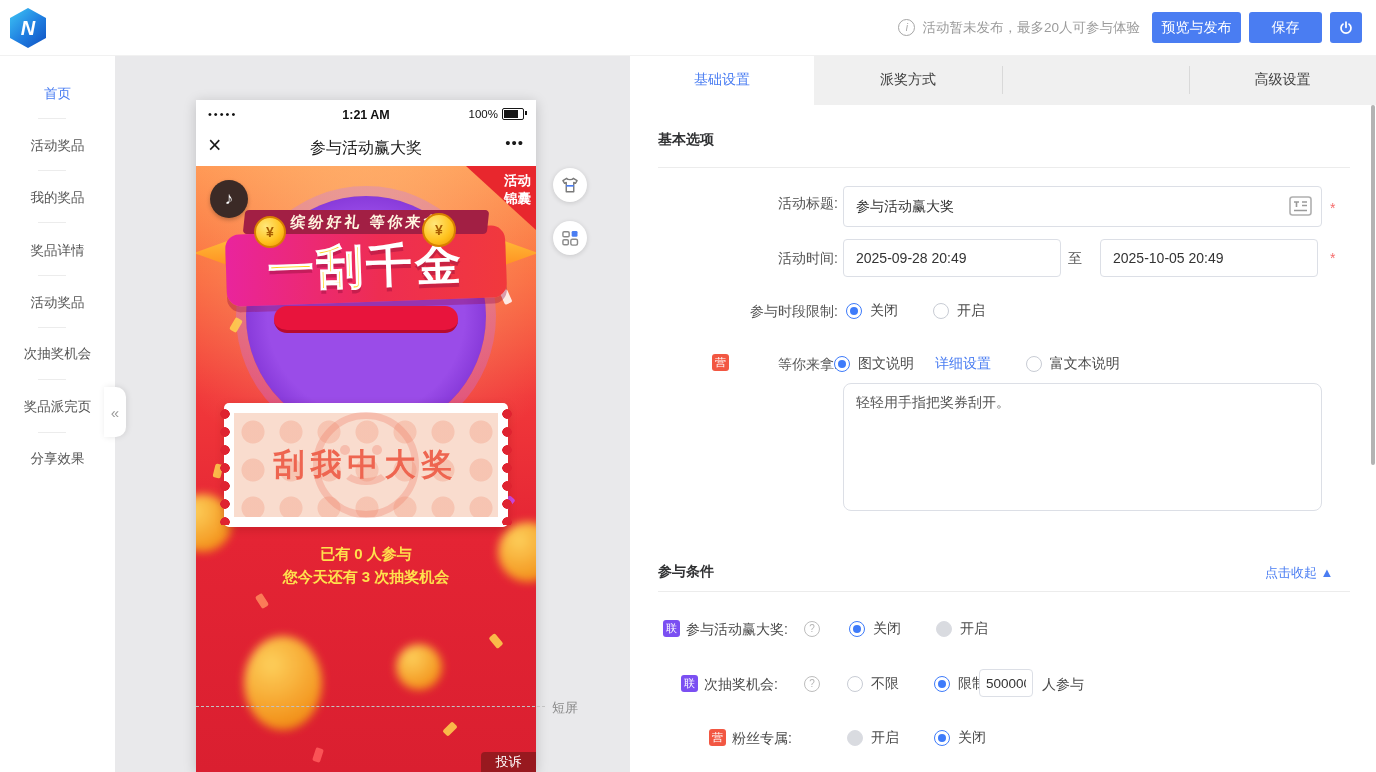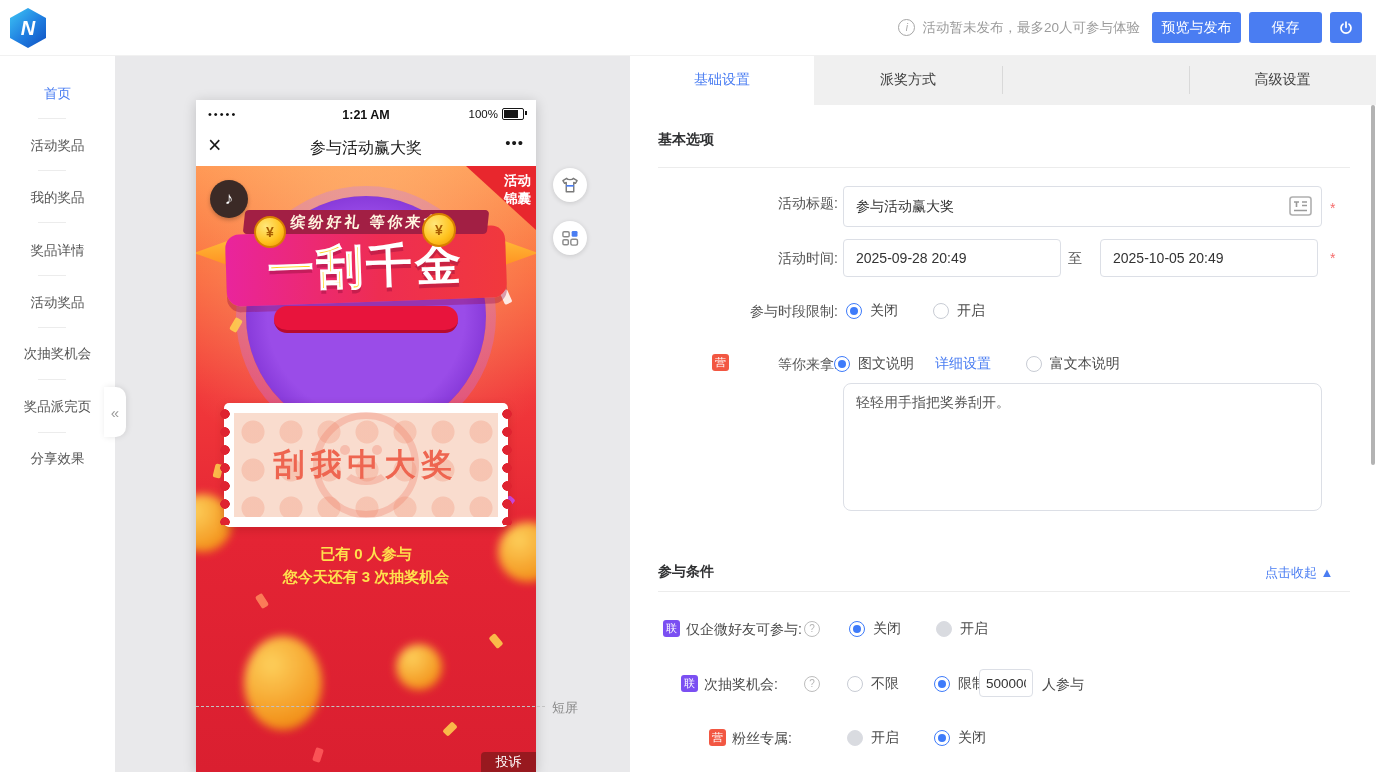--- a/index.html
+++ b/index.html
@@ -306,21 +306,21 @@
       <span class="gap"></span>
       <span class="rd off"></span><span class="rlabel">富文本说明</span>
     </div>
     <textarea class="ta" style="left: 213px; top: 328px; width: 479px; height: 128px;">轻轻用手指把奖券刮开。</textarea>
 
     <div class="shead" style="left:28px;top:508px">参与条件</div>
     <div class="collapse-link" style="left:635px;top:509px">点击收起 ▲</div>
     <div class="hr" style="top:536px"></div>
 
     <span class="bdg purple" style="position:absolute;left:33px;top:565px">联</span>
-    <span style="position:absolute;left:56px;top:566px;font-size:14px;color:#4a4a4a">仅企微好友可参与:</span>
+    <span style="position:absolute;left:56px;top:566px;font-size:14px;color:#4a4a4a">参与活动赢大奖:</span>
     <span class="help" style="position:absolute;left:170px;top:566px">?</span>
     <div class="rgroup" style="position:absolute;left:219px;top:564px">
       <span class="rd sel"></span><span class="rlabel">关闭</span>
       <span class="gap"></span>
       <span class="rd dis"></span><span class="rlabel">开启</span>
     </div>
 
     <span class="bdg purple" style="position:absolute;left:51px;top:620px">联</span>
     <span style="position:absolute;left:74px;top:621px;font-size:14px;color:#4a4a4a">次抽奖机会:</span>
     <span class="help" style="position:absolute;left:170px;top:621px">?</span>

